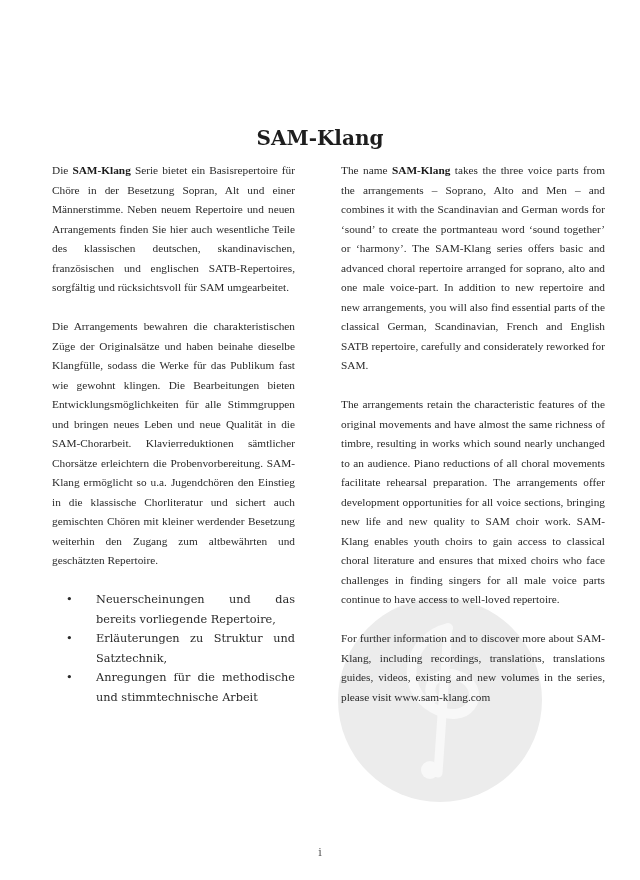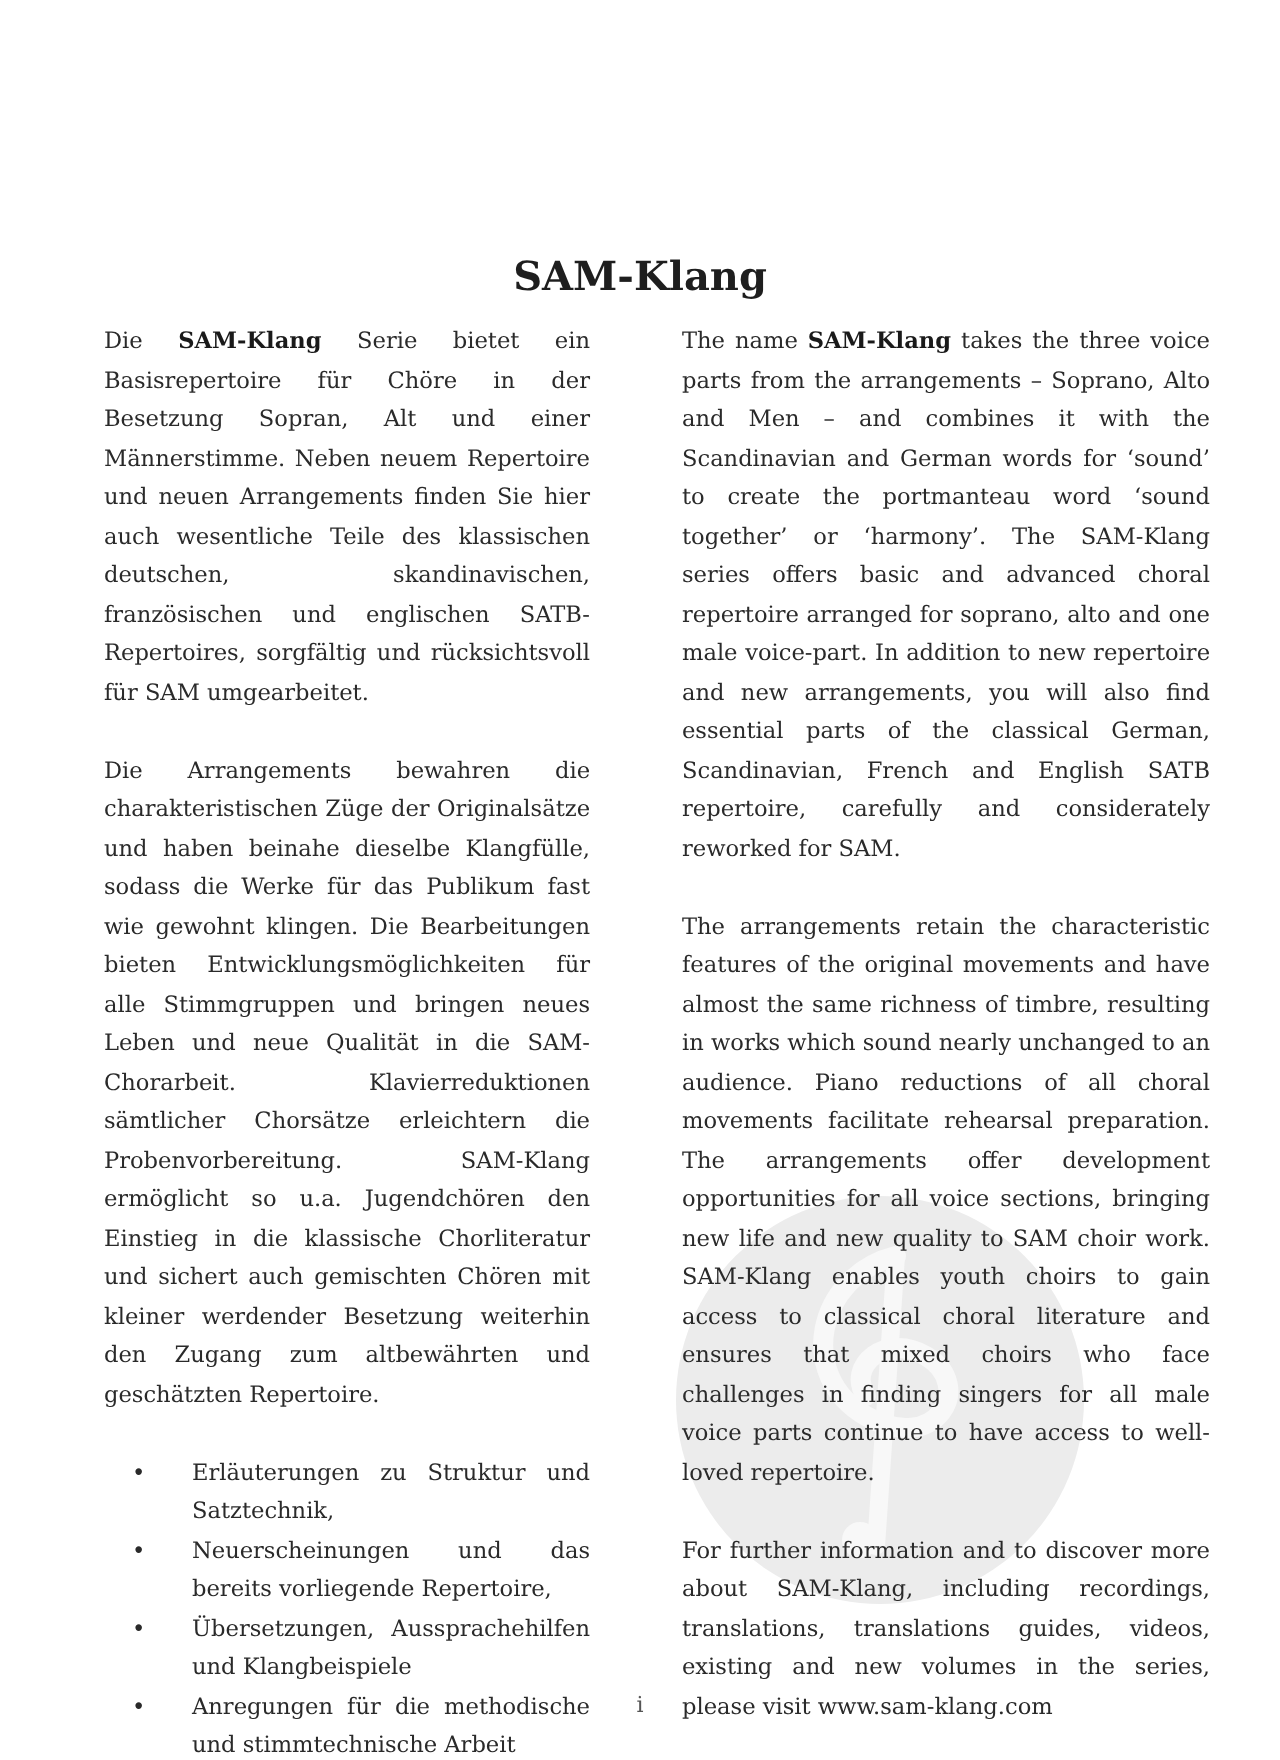--- a/index.html
+++ b/index.html
@@ -7,21 +7,21 @@
       font-family: "DejaVu Serif", "Liberation Serif", serif; color: #2a2a2a; }
     .watermark { position: absolute; left: 338px; top: 598px; width: 204px; height: 204px;
       border-radius: 50%; background: #ececec; z-index: 0; }
     .watermark svg { position: absolute; left: 0; top: 0; }
     .title { position: absolute; top: 113px; left: 0; width: 640px; text-align: center;
       font-size: 20px; font-weight: bold; color: #1e1e1e; z-index: 1; }
     .col { position: absolute; top: 161px; width: 243px; font-size: 11.3px; line-height: 19.5px;
       text-align: justify; z-index: 1; }
     .col.left { left: 52px; }
     .col.right { left: 341px; width: 264px; }
-    .col p { margin: 0 0 19.5px 0; }
+    .col p { margin: 0 0 19.5px 0; font-family: Liberation Serif, serif; }
     .col b { color: #1a1a1a; }
     ul.bullets { list-style: none; margin: 0 0 19.5px 0; padding: 0; }
     ul.bullets li { position: relative; padding-left: 44px; text-align: justify; }
     ul.bullets li::before { content: "\2022"; position: absolute; left: 14px; top: 0; }
     .page-num { position: absolute; top: 846px; left: 0; width: 640px; text-align: center;
       font-size: 11px; color: #555; z-index: 1; }
   </style>
 </head>
 <body>
 
@@ -32,23 +32,22 @@
     <circle cx="92" cy="172" r="9" fill="#f8f8f8"></circle>
   </svg>
 </div>
 
 <h1 class="title">SAM-Klang</h1>
 
 <div class="col left">
   <p><span>Die </span><b>SAM-Klang</b><span> Serie bietet ein Basisrepertoire für Chöre in der Besetzung Sopran, Alt und einer Männerstimme. Neben neuem Repertoire und neuen Arrangements finden Sie hier auch wesentliche Teile des klassischen deutschen, skandinavischen, französischen und englischen SATB-Repertoires, sorgfältig und rücksichtsvoll für SAM umgearbeitet.</span></p>
   <p>Die Arrangements bewahren die charakteristischen Züge der Originalsätze und haben beinahe dieselbe Klangfülle, sodass die Werke für das Publikum fast wie gewohnt klingen. Die Bearbeitungen bieten Entwicklungsmöglichkeiten für alle Stimmgruppen und bringen neues Leben und neue Qualität in die SAM-Chorarbeit. Klavierreduktionen sämtlicher Chorsätze erleichtern die Probenvorbereitung. SAM-Klang ermöglicht so u.a. Jugendchören den Einstieg in die klassische Chorliteratur und sichert auch gemischten Chören mit kleiner werdender Besetzung weiterhin den Zugang zum altbewährten und geschätzten Repertoire.</p>
   <ul class="bullets">
+    <li>Neuerscheinungen und das bereits vorliegende Repertoire,</li>
     <li>Erläuterungen zu Struktur und Satztechnik,</li>
-    <li>Neuerscheinungen und das bereits vorliegende Repertoire,</li>
-    <li>Übersetzungen, Aussprachehilfen und Klangbeispiele</li>
     <li>Anregungen für die methodische und stimmtechnische Arbeit</li>
   </ul>
 
 </div>
 
 <div class="col right">
   <p><span>The name </span><b>SAM-Klang</b><span> takes the three voice parts from the arrangements – Soprano, Alto and Men – and combines it with the Scandinavian and German words for ‘sound’ to create the portmanteau word ‘sound together’ or ‘harmony’. The SAM-Klang series offers basic and advanced choral repertoire arranged for soprano, alto and one male voice-part. In addition to new repertoire and new arrangements, you will also find essential parts of the classical German, Scandinavian, French and English SATB repertoire, carefully and considerately reworked for SAM.</span></p>
   <p>The arrangements retain the characteristic features of the original movements and have almost the same richness of timbre, resulting in works which sound nearly unchanged to an audience. Piano reductions of all choral movements facilitate rehearsal preparation. The arrangements offer development opportunities for all voice sections, bringing new life and new quality to SAM choir work. SAM-Klang enables youth choirs to gain access to classical choral literature and ensures that mixed choirs who face challenges in finding singers for all male voice parts continue to have access to well-loved repertoire.</p>
   <p>For further information and to discover more about SAM-Klang, including recordings, translations, translations guides, videos, existing and new volumes in the series, please visit www.sam-klang.com</p>
 </div>

